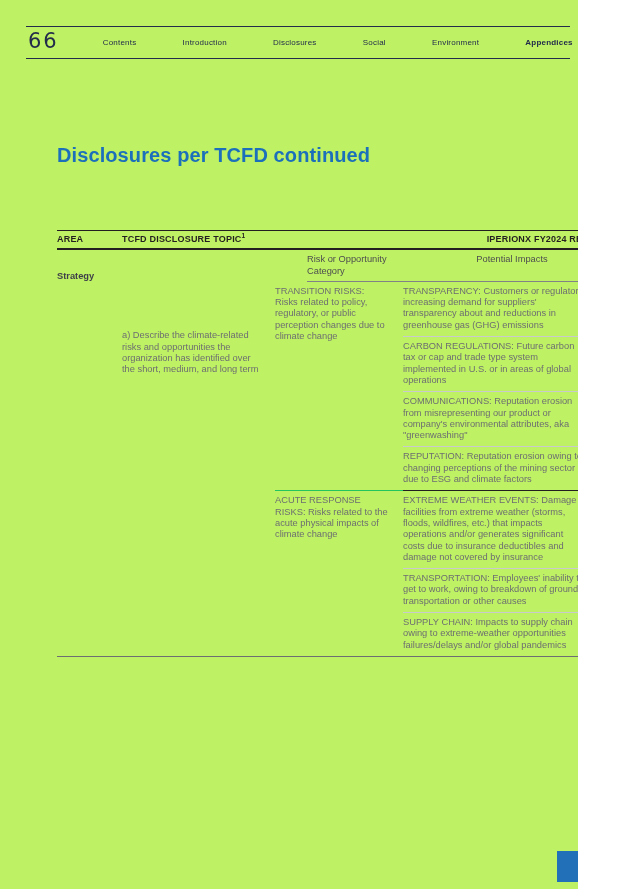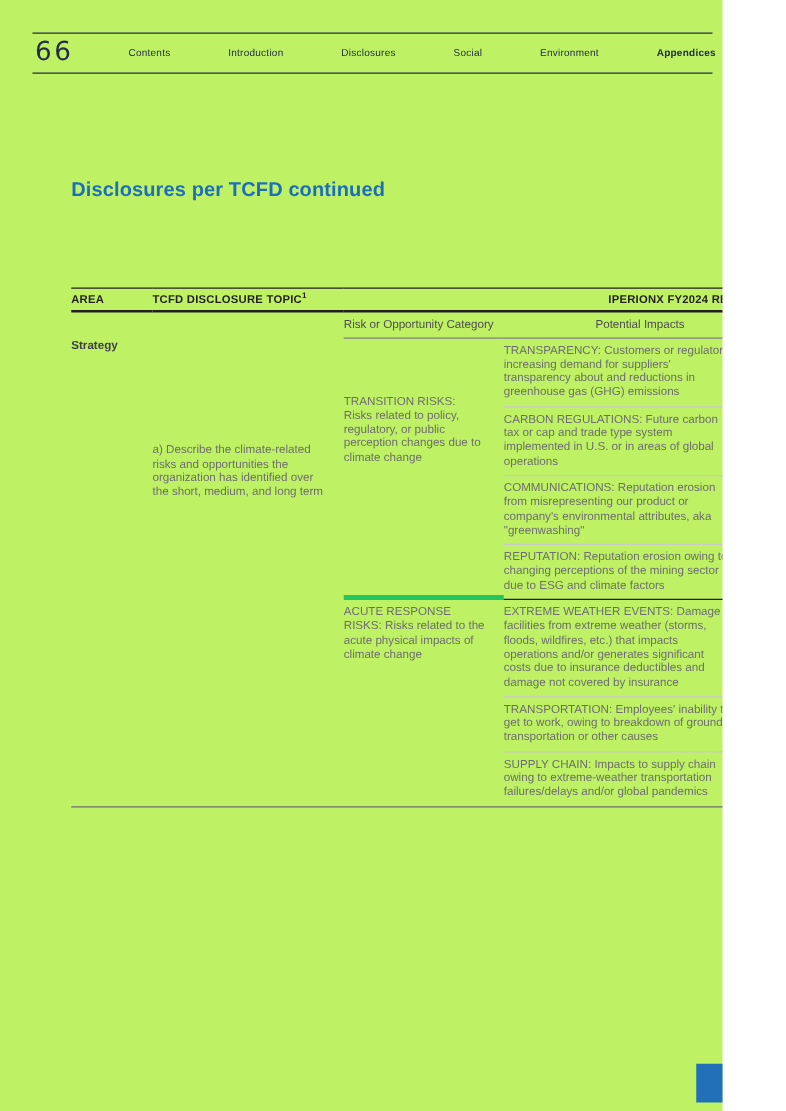--- a/index.html
+++ b/index.html
@@ -28,21 +28,21 @@
     justify-content:space-between;align-items:center;
   }
   .nav-item{
     font-size:8px;color:#232c4b;text-decoration:none;cursor:pointer;
     letter-spacing:.2px;
   }
   .nav-item.active{font-weight:bold;}
   
   .title{
     position:absolute;left:57px;top:144px;margin:0;
-    font-size:16px;font-weight:bold;color:#1c6fba;letter-spacing:.1px;
+    font-size:20px;font-weight:bold;color:#1c6fba;letter-spacing:.1px;
   }
   
   .tcfd-table{
     position:absolute;left:57px;top:230px;width:564px;
     display:grid;
     grid-template-columns:65px 153px 128px 1fr;
     font-size:9.3px;line-height:11.3px;
   }
   .h-cell{
     grid-row:1;
@@ -57,35 +57,35 @@
   .h-response{grid-column:3 / span 2;text-align:right;}
   sup{font-size:6.5px;vertical-align:super;line-height:0;}
   .area-cell{
     grid-column:1;grid-row:2 / span 9;
     font-weight:bold;color:#3f4049;font-size:9.3px;
     padding-top:21px;
   }
   .topic-cell{
     grid-column:2;grid-row:2 / span 9;
     color:#6d6e71;
-    padding-top:104px;padding-right:12px;
+    padding-top:80px;padding-right:12px;
   }
   .sub-cell{
     grid-row:2;
     border-bottom:1px solid #808285;
     color:#4d4d4f;
     padding:4px 0 4px 0;
   }
-  .sub-category{grid-column:3;}
+  .sub-category{grid-column:3;margin-left:32px;}
   .sub-impacts{grid-column:4;text-align:center;}
   .cat-cell{
     grid-column:3;color:#6d6e71;
     padding:4px 14px 4px 0;
   }
-  .cat-1{grid-row:3 / span 5;border-bottom:4px solid #22c55e;margin-top:41px;}
+  .cat-1{grid-row:3 / span 5;border-bottom:1px solid #22c55e;}
   .cat-2{grid-row:8 / span 3;}
   .imp-cell{
     grid-column:4;color:#6d6e71;
     padding:4px 34px 5px 0;
     border-bottom:1px solid #c9cacc;
   }
   .imp-dark{border-bottom:1px solid #231f20;}
   .imp-last{border-bottom:none;}
   .bottom-rule{
     grid-column:1 / -1;grid-row:11;height:0;
@@ -130,20 +130,20 @@
 
     <div class="cat-cell cat-1">TRANSITION RISKS: Risks related to policy, regulatory, or public perception changes due to climate change</div>
     <div class="imp-cell" style="grid-row:4">TRANSPARENCY: Customers or regulators increasing demand for suppliers' transparency about and reductions in greenhouse gas (GHG) emissions</div>
     <div class="imp-cell" style="grid-row:5">CARBON REGULATIONS: Future carbon tax or cap and trade type system implemented in U.S. or in areas of global operations</div>
     <div class="imp-cell" style="grid-row:6">COMMUNICATIONS: Reputation erosion from misrepresenting our product or company's environmental attributes, aka "greenwashing"</div>
     <div class="imp-cell imp-dark" style="grid-row:7">REPUTATION: Reputation erosion owing to changing perceptions of the mining sector due to ESG and climate factors</div>
 
     <div class="cat-cell cat-2">ACUTE RESPONSE RISKS: Risks related to the acute physical impacts of climate change</div>
     <div class="imp-cell" style="grid-row:8">EXTREME WEATHER EVENTS: Damage to facilities from extreme weather (storms, floods, wildfires, etc.) that impacts operations and/or generates significant costs due to insurance deductibles and damage not covered by insurance</div>
     <div class="imp-cell" style="grid-row:9">TRANSPORTATION: Employees' inability to get to work, owing to breakdown of ground transportation or other causes</div>
-    <div class="imp-cell imp-last" style="grid-row:10">SUPPLY CHAIN: Impacts to supply chain owing to extreme-weather transportation failures/delays and/or global pandemics</div>
+    <div class="imp-cell imp-last" style="grid-row:10">SUPPLY CHAIN: Impacts to supply chain owing to extreme-weather opportunities failures/delays and/or global pandemics</div>
 
     <div class="bottom-rule"></div>
   </div>
 
   <div class="corner-square"></div>
 
 </div>
 
 </body></html>

